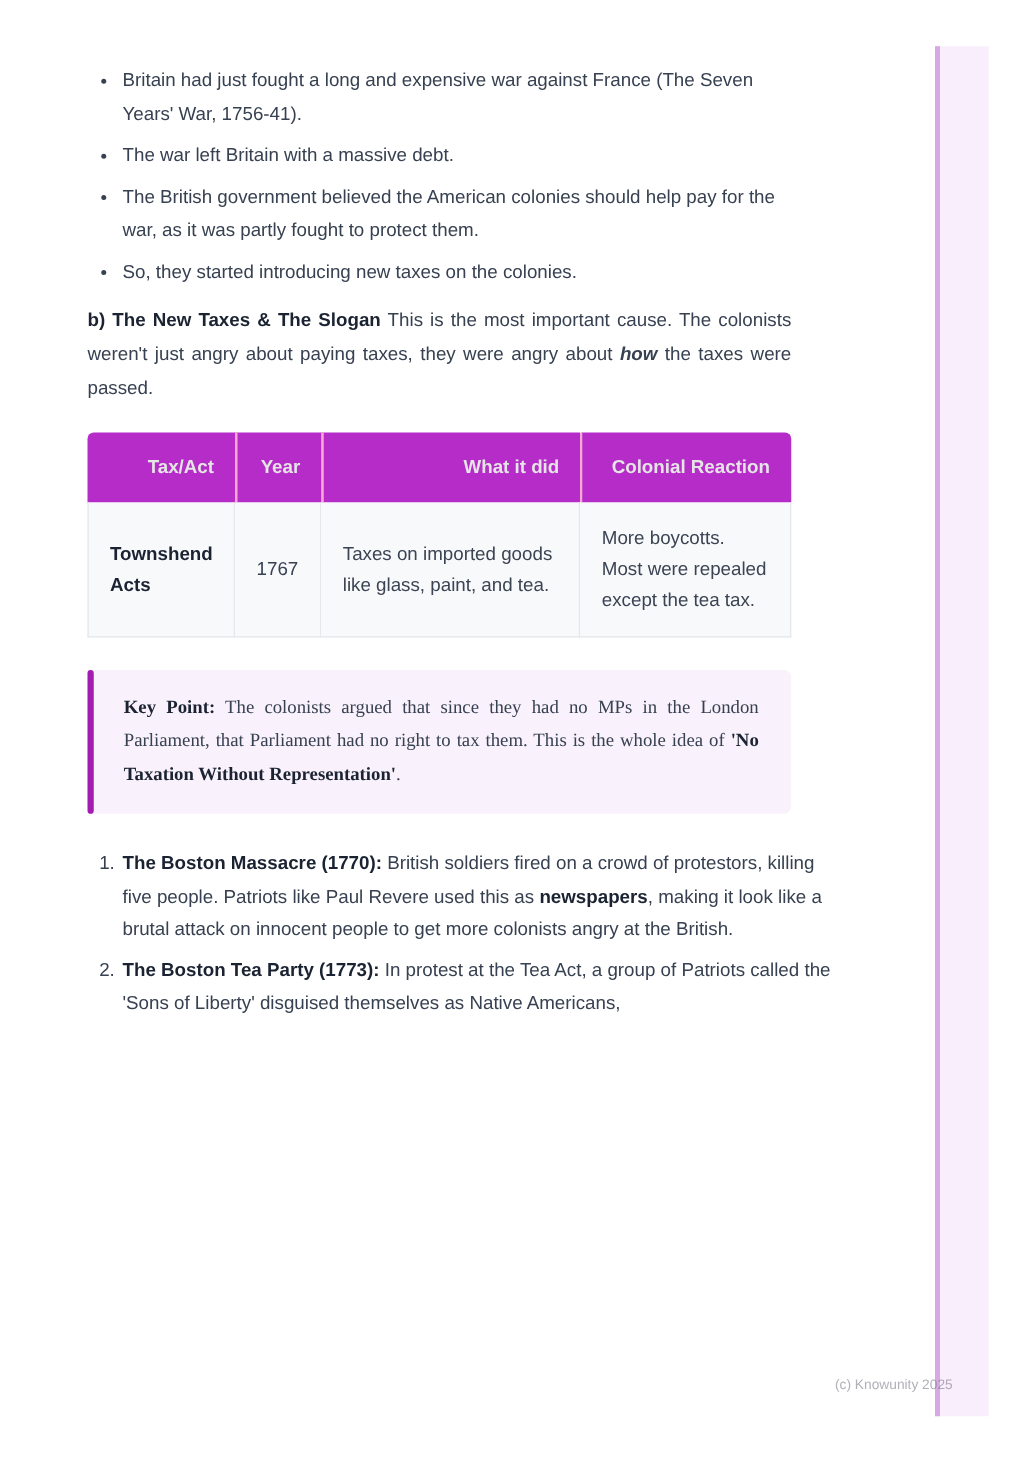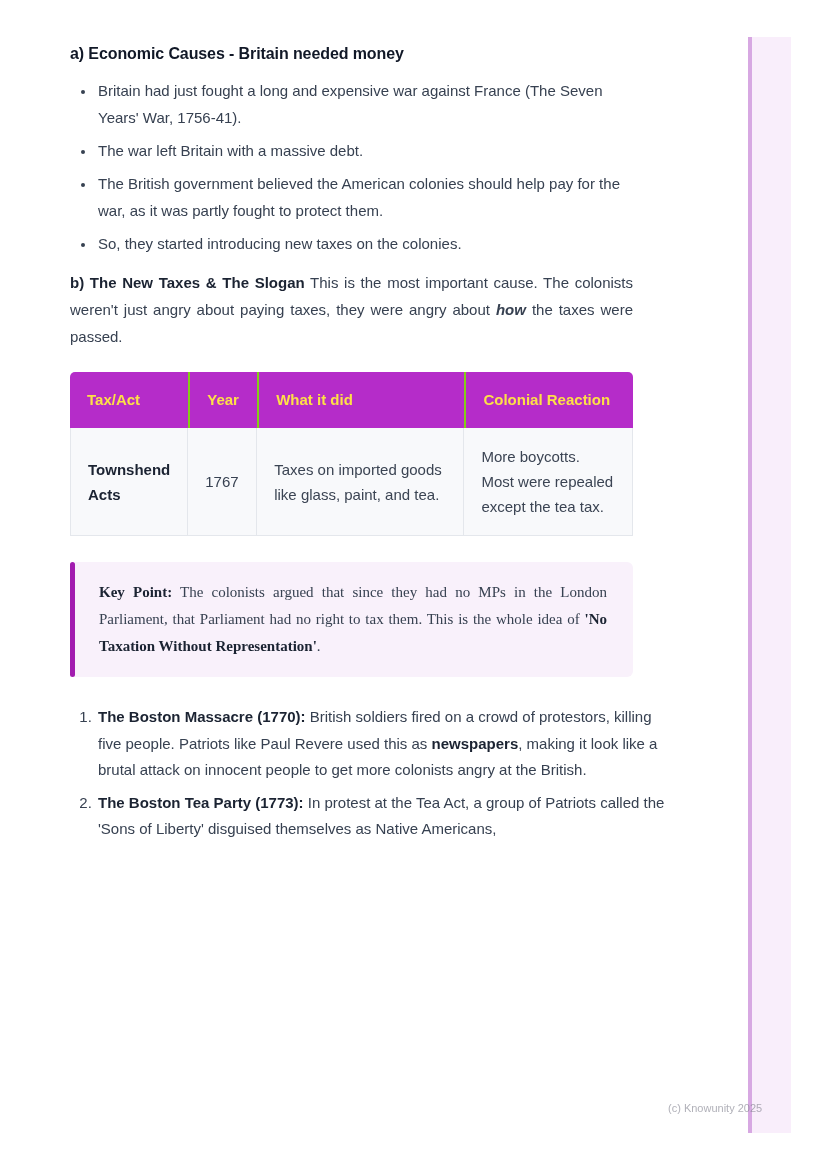--- a/index.html
+++ b/index.html
@@ -51,27 +51,27 @@
 
   .tax-table {
     width: 563px;
     border-collapse: separate;
     border-spacing: 0;
     margin: 0 0 26px 0;
     font-size: 15px;
   }
   .tax-table th {
     background: #b52cc9;
-    color: #fde047;
+    color: #e5e5e5;
     font-weight: 700;
-    text-align: left;
+    text-align: right;
     padding: 16px 17px;
     line-height: 24px;
   }
-  .tax-table th + th { border-left: 2px solid #84cc16; }
+  .tax-table th + th { border-left: 2px solid #f9a8d4; }
   .tax-table th:first-child { border-top-left-radius: 5px; }
   .tax-table th:last-child { border-top-right-radius: 5px; }
   .tax-table td {
     padding: 16px 17px;
     line-height: 25px;
     vertical-align: middle;
     background: #ffffff;
     border-bottom: 1px solid #e4e7ec;
     border-right: 1px solid #e4e7ec;
   }
@@ -138,21 +138,20 @@
 </style>
 </head>
 <body>
 
 <div class="page">
 
   <div class="ribbon"></div>
 
   <div class="content">
 
-    <h3 class="heading">a) Economic Causes - Britain needed money</h3>
 
     <ul class="bullets">
       <li>Britain had just fought a long and expensive war against France (The Seven Years' War, 1756-41).</li>
       <li>The war left Britain with a massive debt.</li>
       <li>The British government believed the American colonies should help pay for the war, as it was partly fought to protect them.</li>
       <li>So, they started introducing new taxes on the colonies.</li>
     </ul>
 
     <p class="para-b"><strong>b) The New Taxes &amp; The Slogan</strong>
       <span>This is the most important cause. The colonists weren't just angry about paying taxes, they were angry about</span>

